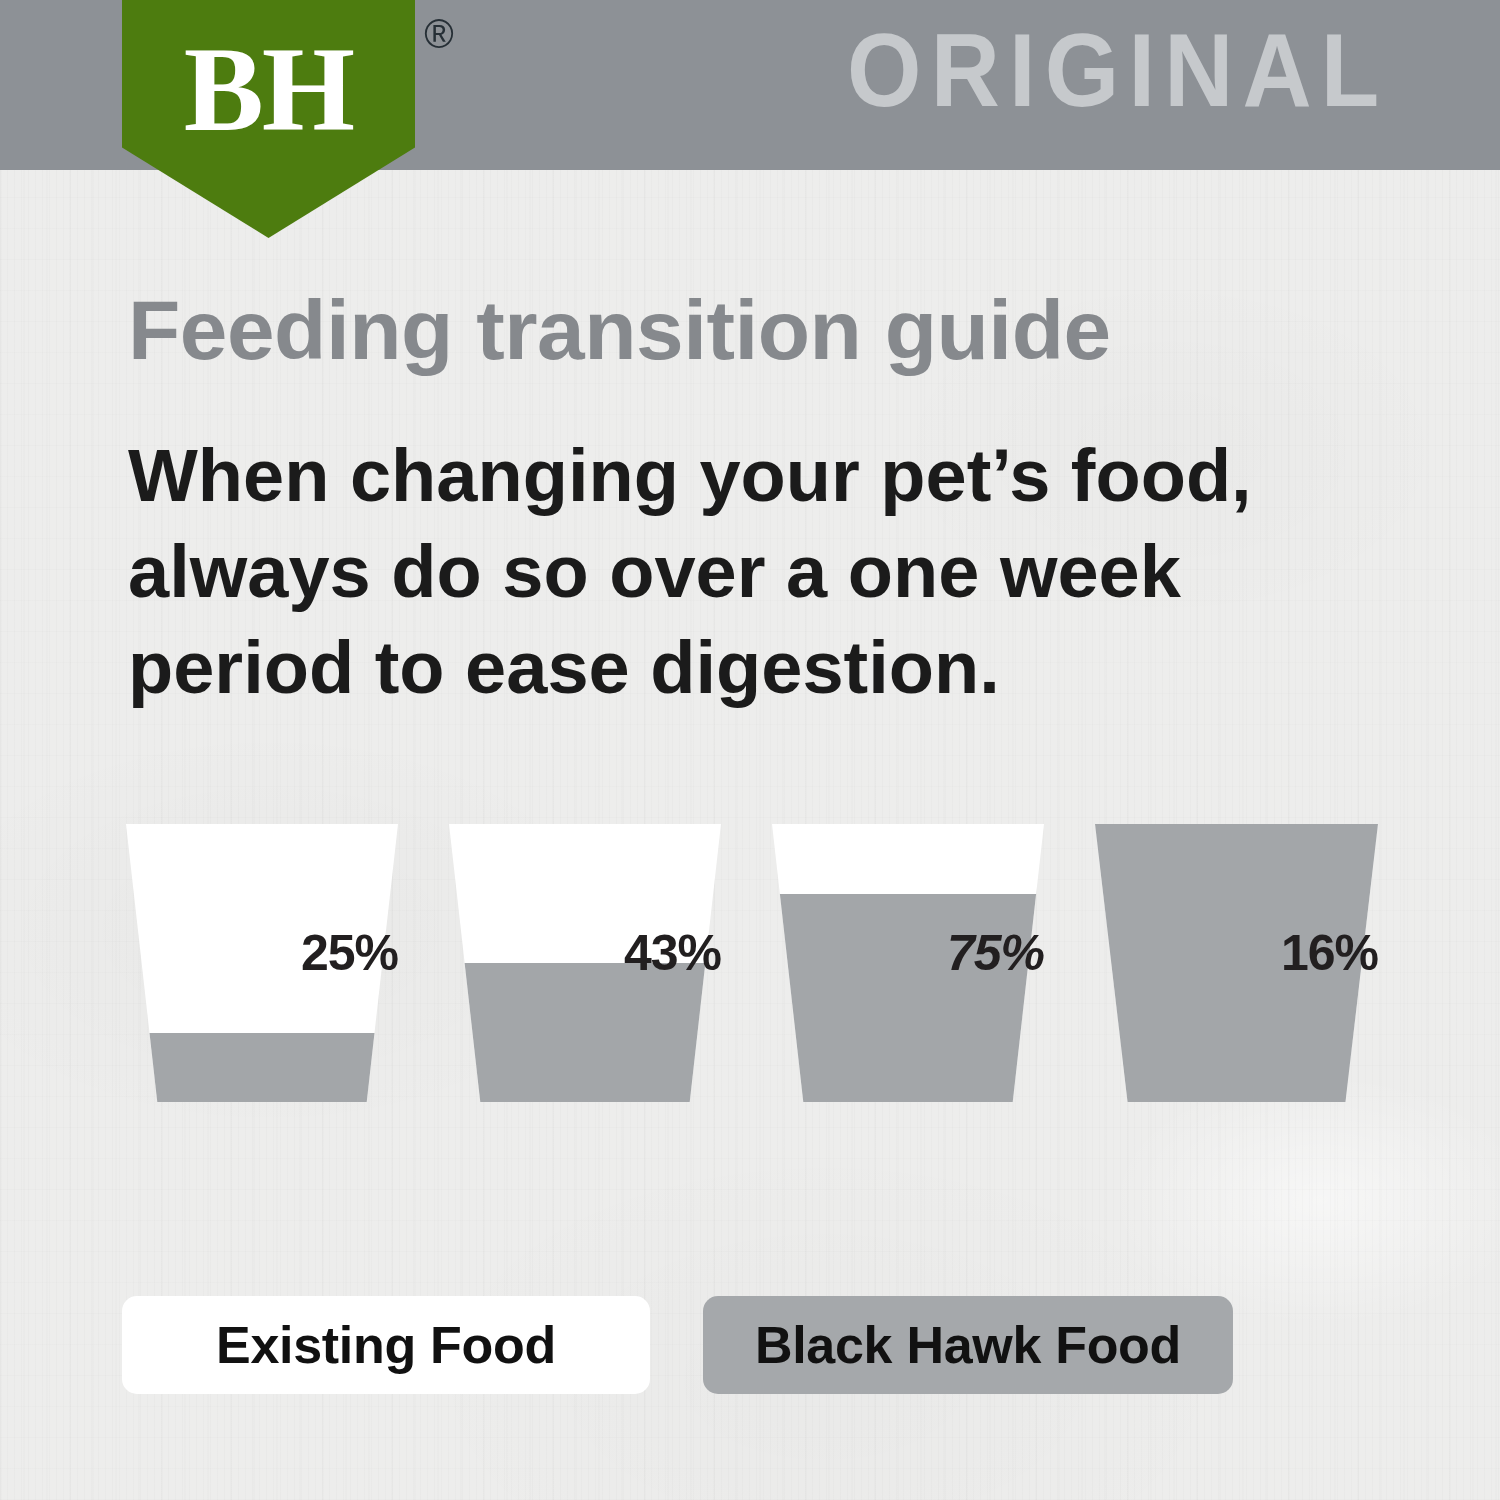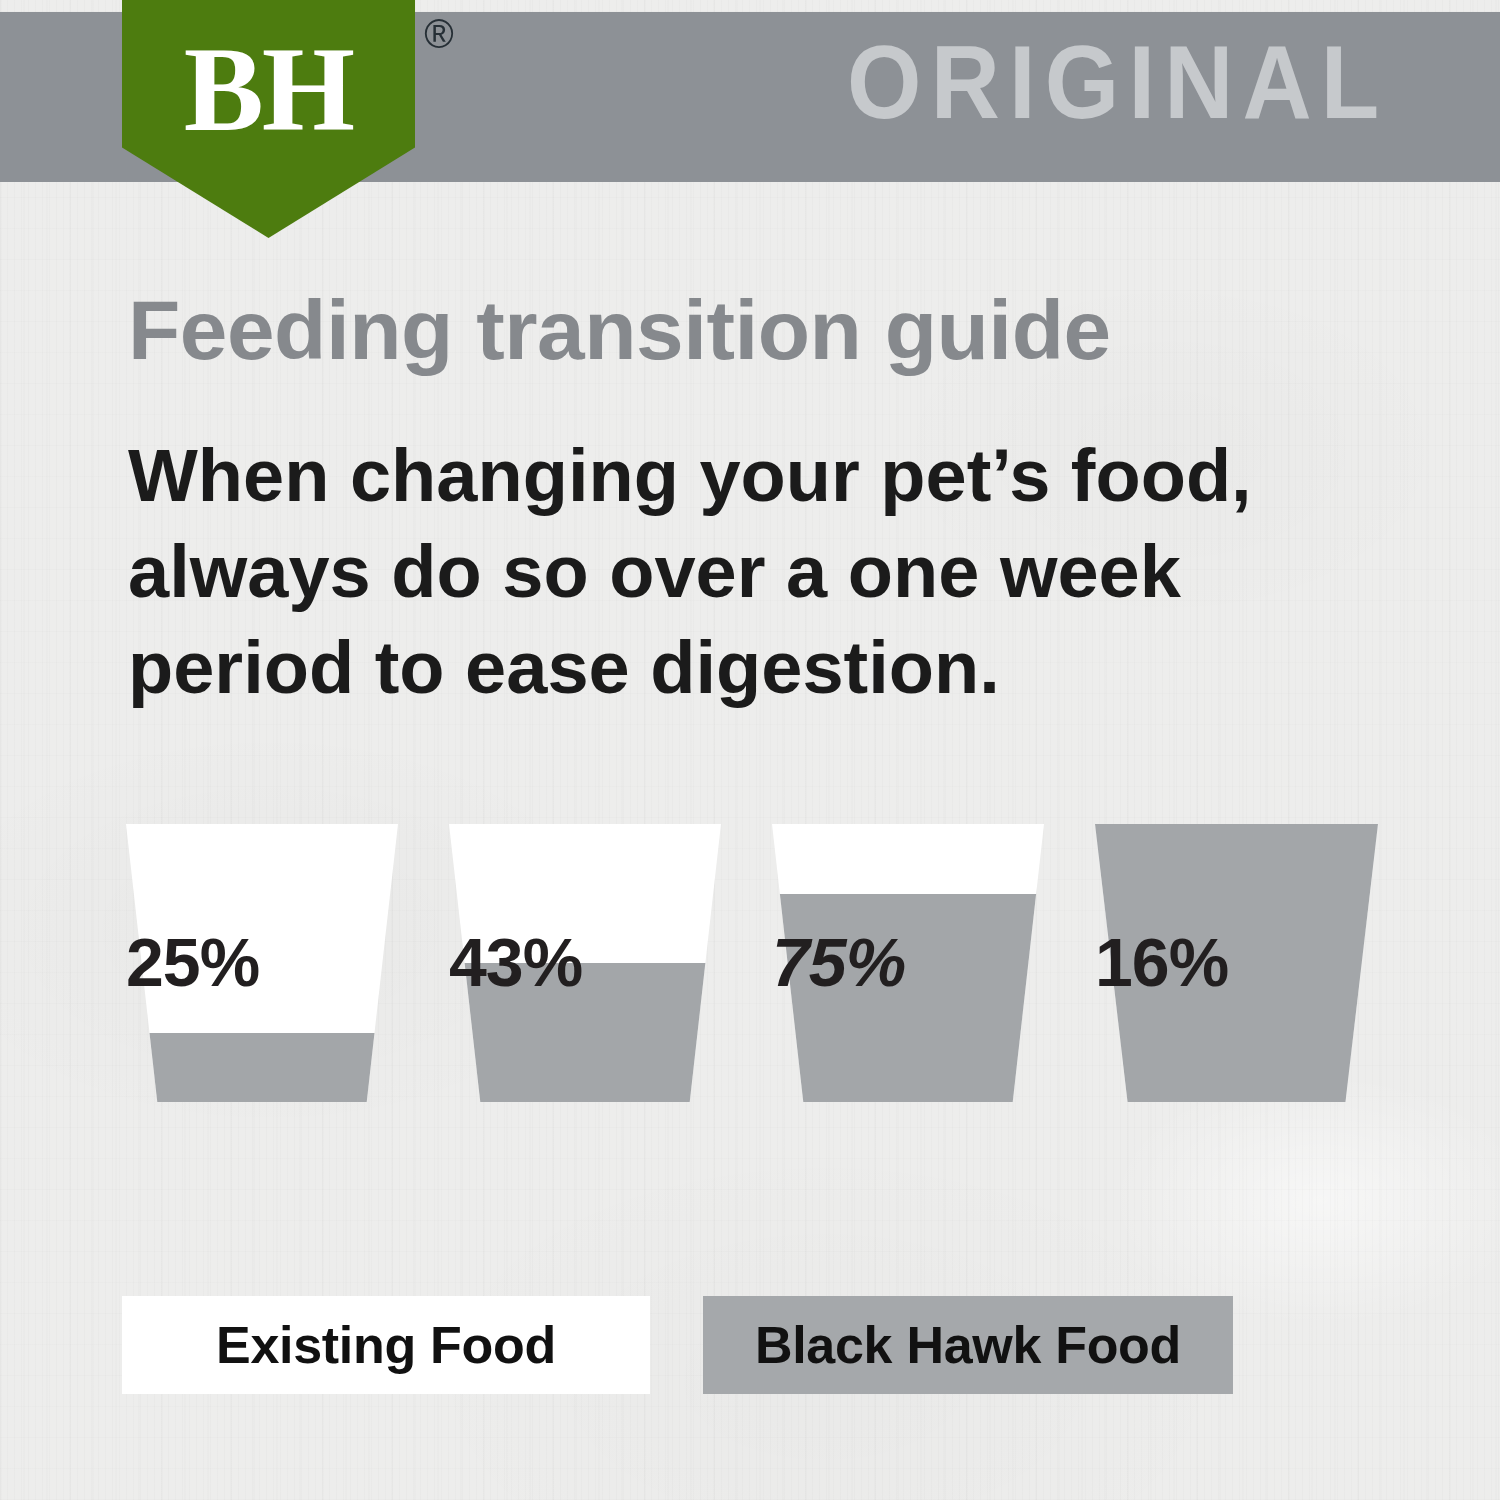--- a/index.html
+++ b/index.html
@@ -34,21 +34,21 @@
       radial-gradient(ellipse 420px 260px at 78% 30%, rgba(0,0,0,0.016), rgba(0,0,0,0) 70%),
       radial-gradient(ellipse 600px 340px at 55% 92%, rgba(0,0,0,0.014), rgba(0,0,0,0) 72%),
       radial-gradient(ellipse 300px 180px at 88% 80%, rgba(255,255,255,0.55), rgba(255,255,255,0) 70%);
     pointer-events: none;
   }
 
   
   #header-bar {
     position: absolute;
     left: 0;
-    top: 12px;
+    top: 0;
     width: 1500px;
     height: 170px;
     background-color: #8d9196;
   }
   #brand-wordmark {
     position: absolute;
     right: 112px;
     top: 18px;
     font-family: "Liberation Sans Narrow", "Liberation Sans", sans-serif;
     font-size: 104px;
@@ -149,37 +149,38 @@
     left: 0;
     right: 0;
     bottom: 0;
     background-color: #a3a6a9;
   }
   .cup-pct {
     position: absolute;
     left: 0;
     right: 0;
     top: 104px;
-    text-align: left;
-    font-family: "Liberation Sans Narrow", "Liberation Sans", sans-serif;
-    font-size: 68px;
+    text-align: right;
+    font-family: "Liberation Sans Narrow", "Liberation Sans", sans-serif;
+    font-size: 50px;
     font-weight: 700;
     color: #221f20;
     line-height: 1;
     letter-spacing: -1px;
   }
 
   
   .legend-swatch {
     position: absolute;
     top: 1296px;
     height: 98px;
     display: flex;
     align-items: center;
     justify-content: center;
+    border-radius: 15px;
   }
   .legend-label {
     font-family: "Liberation Sans Narrow", "Liberation Sans", sans-serif;
     font-size: 52px;
     font-weight: 700;
     color: #111111;
     letter-spacing: -0.3px;
     line-height: 1;
     white-space: nowrap;
   }

